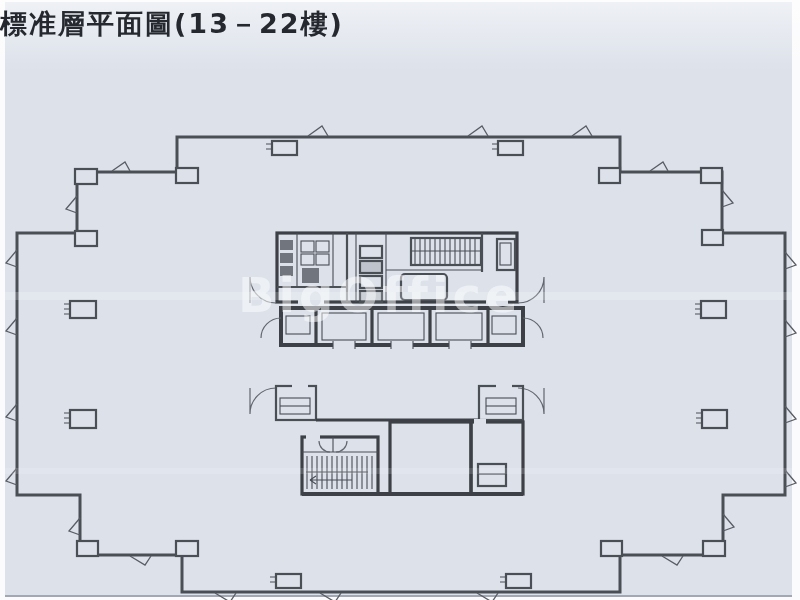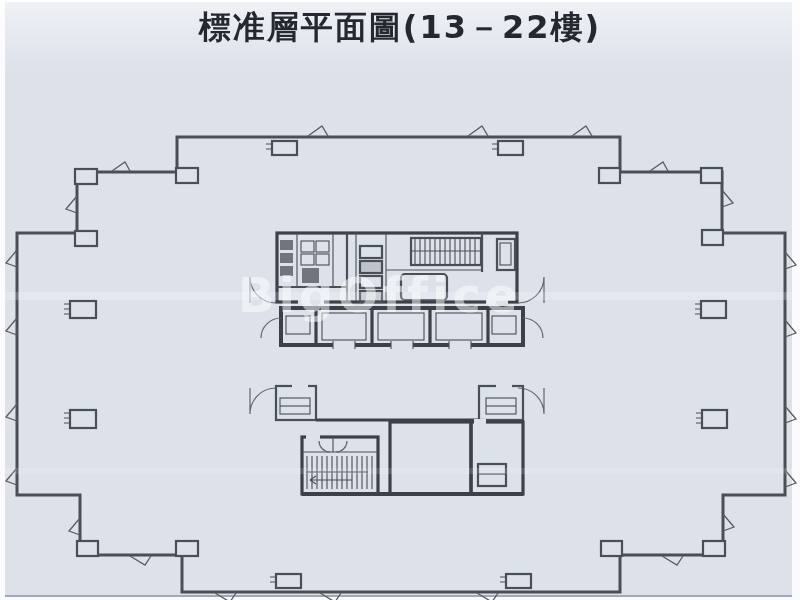--- a/index.html
+++ b/index.html
@@ -7,22 +7,22 @@
   }
   html,body{margin:0;padding:0;}
   body{background:#f2f3f6;font-family:"DejaVu Sans",sans-serif;}
   .page{position:relative;width:800px;height:600px;background:#fbfbfd;overflow:hidden;}
   .paper{position:absolute;inset:2px 8px 3px 5px;background:var(--paper);border-bottom:2px solid #a2a8b3;}
   .topfade{position:absolute;left:0;top:0;width:100%;height:72px;
     background:linear-gradient(rgba(255,255,255,.55),rgba(255,255,255,0));pointer-events:none;}
   .streak{position:absolute;left:0;width:100%;pointer-events:none;background:rgba(255,255,255,.20);}
   .s1{top:292px;height:8px;}
   .s2{top:468px;height:6px;background:rgba(255,255,255,.14);}
-  .title{position:absolute;top:6px;left:0;width:100%;text-align:center;
-    font-size:32px;font-weight:bold;letter-spacing:2px;color:var(--title);}
+  .title{position:absolute;top:6px;left:0;width:100%;text-align:left;
+    font-size:27px;font-weight:bold;letter-spacing:2px;color:var(--title);}
   svg.plan{position:absolute;left:0;top:0;width:800px;height:600px;}
 
   .outer{stroke:var(--ink);stroke-width:3;fill:none;stroke-linejoin:miter;}
   .w{stroke:var(--wall);stroke-width:3.2;fill:none;}
   .w4{stroke:var(--wall);stroke-width:4;fill:none;}
   .m{stroke:var(--ink);stroke-width:2.2;fill:none;}
   .t{stroke:var(--ink);stroke-width:1.1;fill:none;}
   .col{stroke:var(--ink);stroke-width:2.2;fill:var(--paper);}
   .dark{fill:#565a62;opacity:.8;stroke:none;}
   .lite{fill:#565a62;opacity:.22;stroke:none;}

